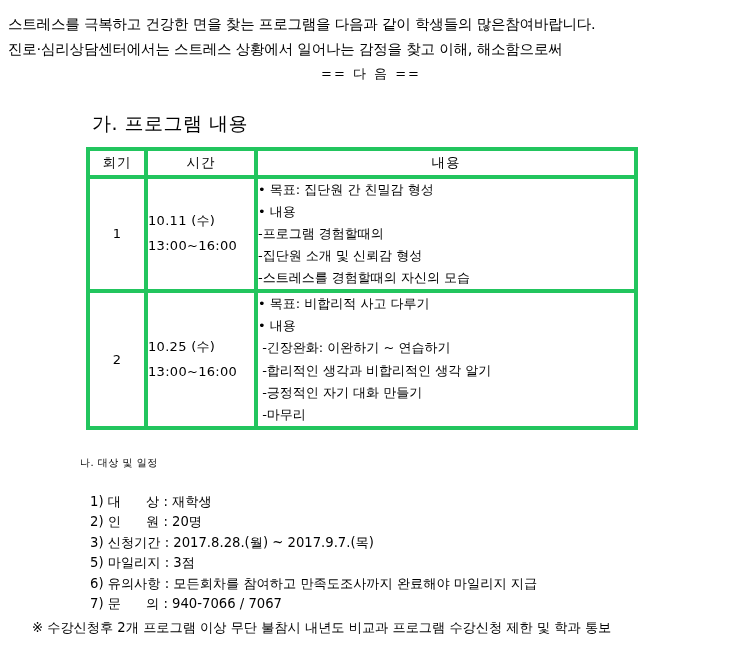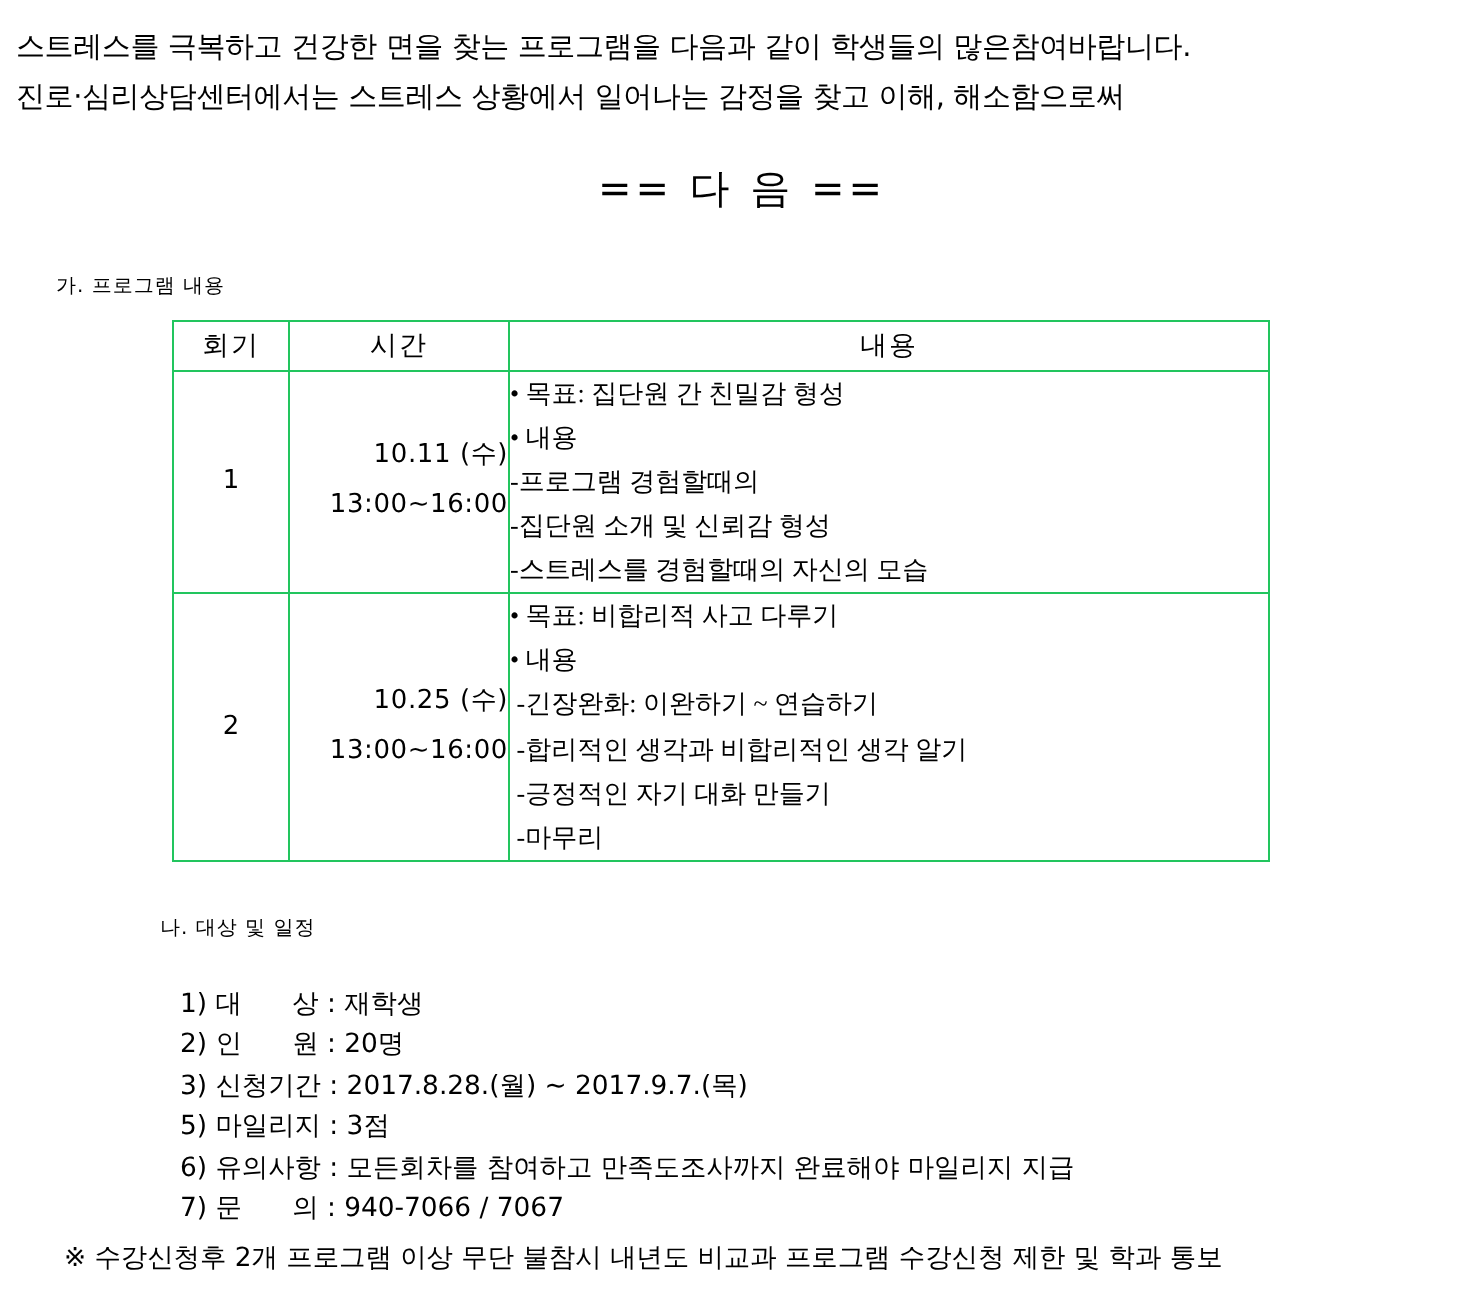--- a/index.html
+++ b/index.html
@@ -27,72 +27,71 @@
     line-height: 1.75;
     font-size: 14.5px;
     letter-spacing: -0.2px;
     text-align: justify;
   }
   .intro p {
     margin: 0;
   }
   .center-mark {
     text-align: center;
-    margin-top: 18px;
-    font-size: 20px;
+    margin-top: 2px;
+    font-size: 13px;
     letter-spacing: 2px;
   }
   .section-label {
-    margin: 28px 0 10px 28px;
-    font-size: 10px;
+    margin: 28px 0 10px 92px;
+    font-size: 19px;
     letter-spacing: 0.5px;
   }
   table.prog {
     border-collapse: collapse;
     margin-left: 86px;
     width: 548px;
     table-layout: fixed;
   }
   table.prog th, table.prog td {
-    border: 1px solid #22c55e;
+    border: 4px solid #22c55e;
     padding: 0;
     font-weight: normal;
     font-size: 13px;
   }
   table.prog thead th {
     height: 24px;
     text-align: center;
     vertical-align: middle;
     font-size: 13.5px;
     letter-spacing: 1px;
   }
   .col-no { width: 58px; }
   .col-time { width: 110px; }
   .col-body { width: 380px; }
   td.cell-no {
     text-align: center;
     vertical-align: middle;
     font-size: 13px;
   }
   td.cell-time {
-    text-align: right;
+    text-align: left;
     vertical-align: middle;
     line-height: 1.9;
     font-size: 12.5px;
     letter-spacing: 0.3px;
   }
   td.cell-body {
     vertical-align: middle;
     padding: 8px 0 8px 10px;
     line-height: 1.7;
     font-size: 12.8px;
   }
   td.cell-body .line {
     white-space: pre;
-    font-family: Liberation Serif, serif;
   }
   .sub-label {
     margin: 26px 0 22px 80px;
     font-size: 10px;
     letter-spacing: 0.5px;
   }
   ol.details {
     list-style: none;
     margin: 0 0 0 90px;
     padding: 0;

